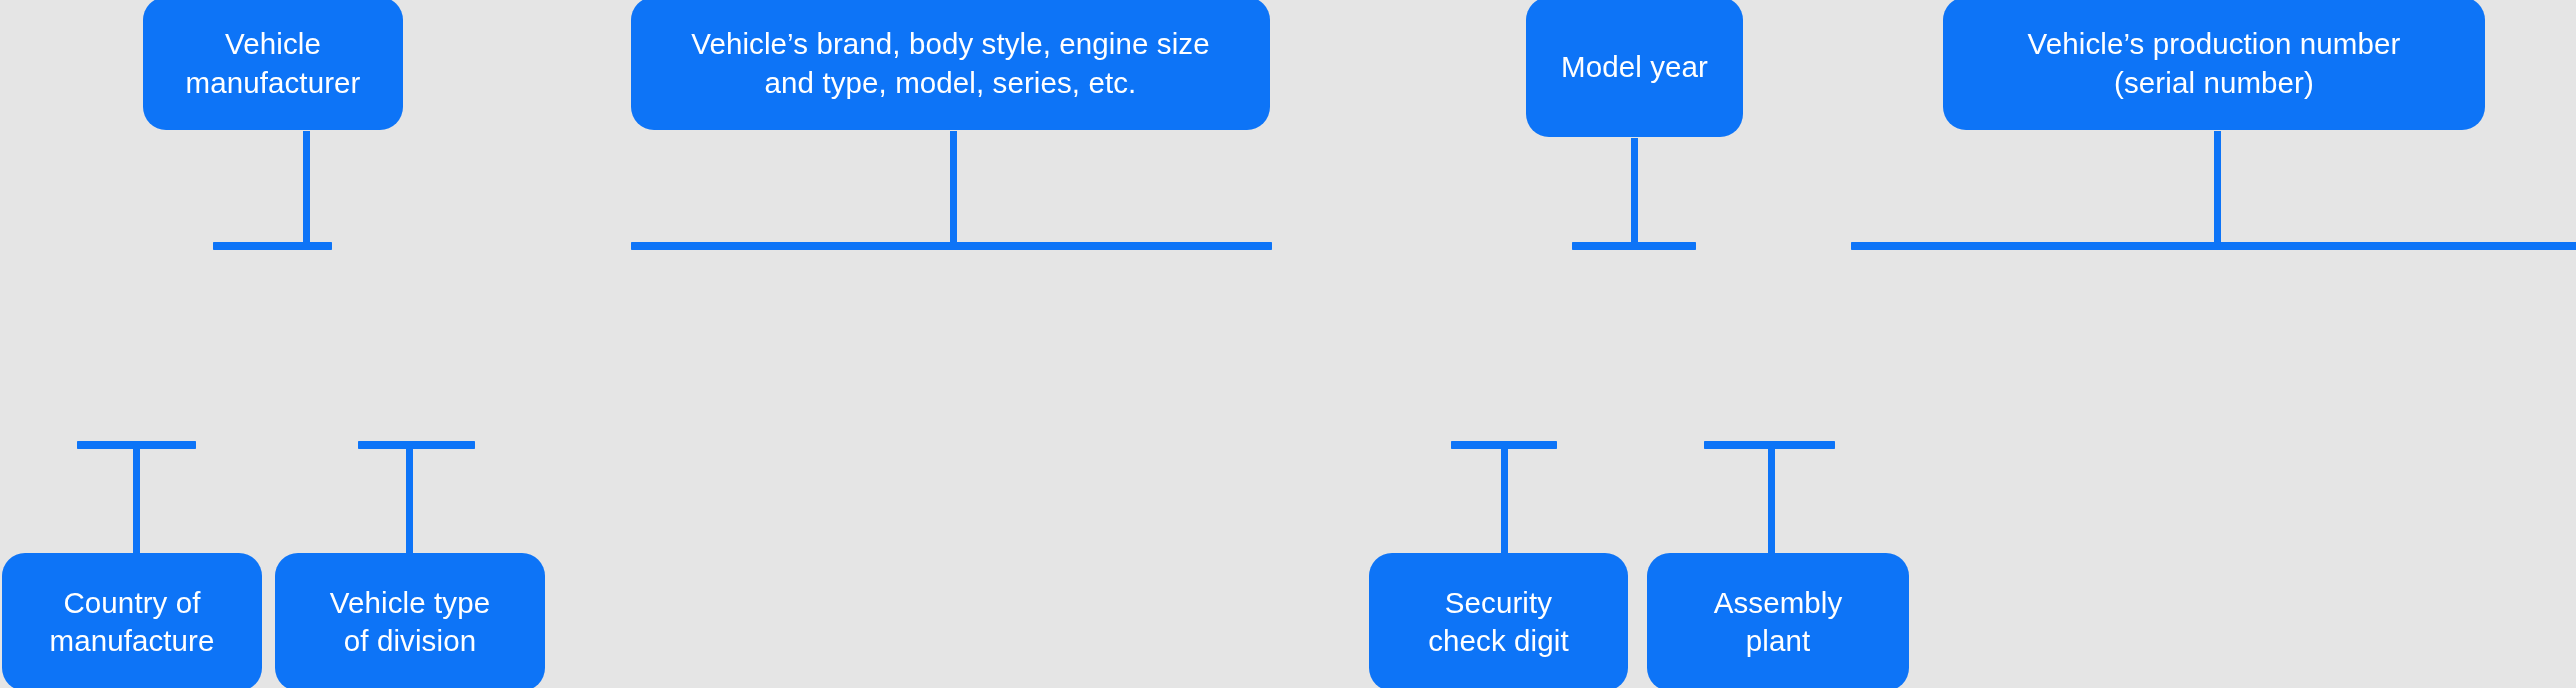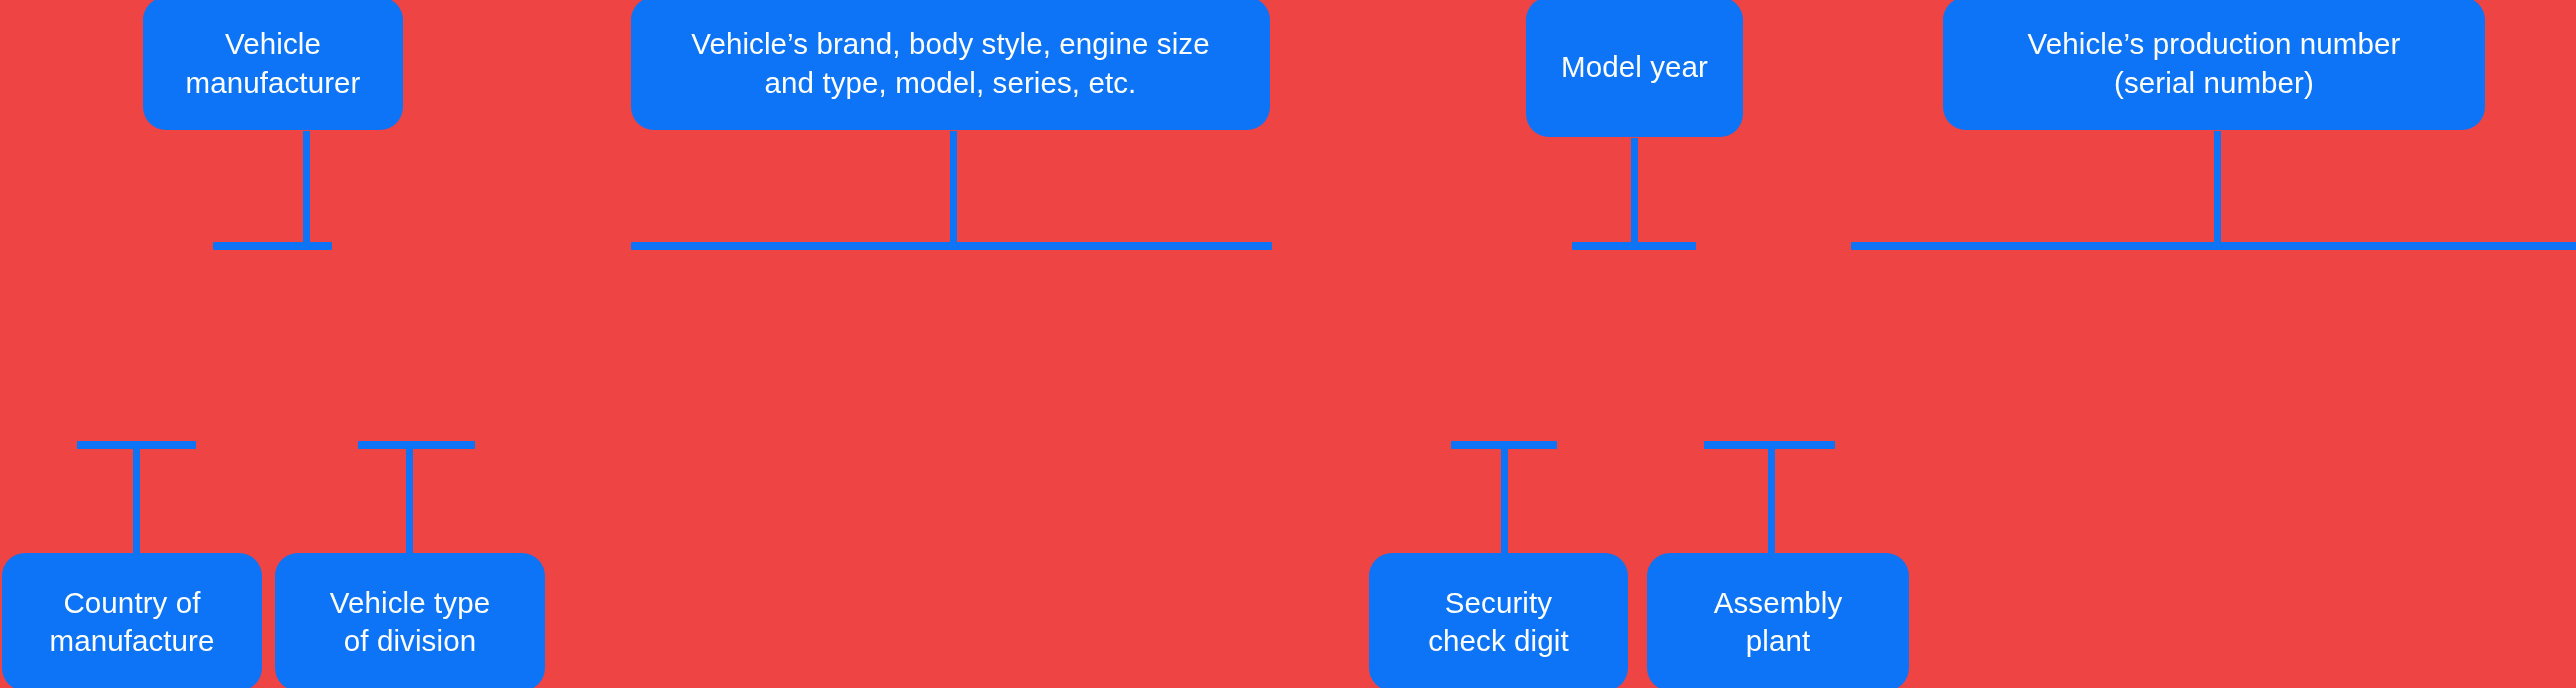--- a/index.html
+++ b/index.html
@@ -43,21 +43,21 @@
   .railbar {
     position: absolute;
     background: #0D74F7;
     height: 8px;
     border-radius: 0.7px;
   }
 </style>
 </head>
 <body>
 
-<div id="stage" style="background: #ef4444;">
+<div id="stage" style="background: #e5e5e5;">
 
   <div>
 
     <div class="railbar" style="left: 213px; top: 242px; width: 119px; background: rgb(13, 116, 247);"></div>
     <div class="stem" style="left: 303px; top: 131px; height: 114px; background: rgb(13, 116, 247);"></div>
     <div class="node" style="left: 143px; top: -2.7px; width: 260px; height: 133px; background: rgb(13, 116, 247); color: rgb(255, 255, 255);">Vehicle
 manufacturer</div>
 
     <div class="railbar" style="left: 631px; top: 242px; width: 641px; background: rgb(13, 116, 247);"></div>
     <div class="stem" style="left: 950px; top: 131px; height: 114px; background: rgb(13, 116, 247);"></div>

